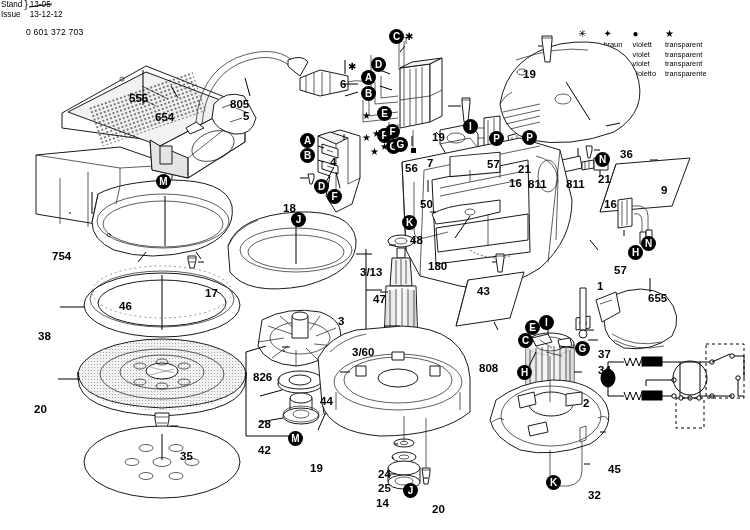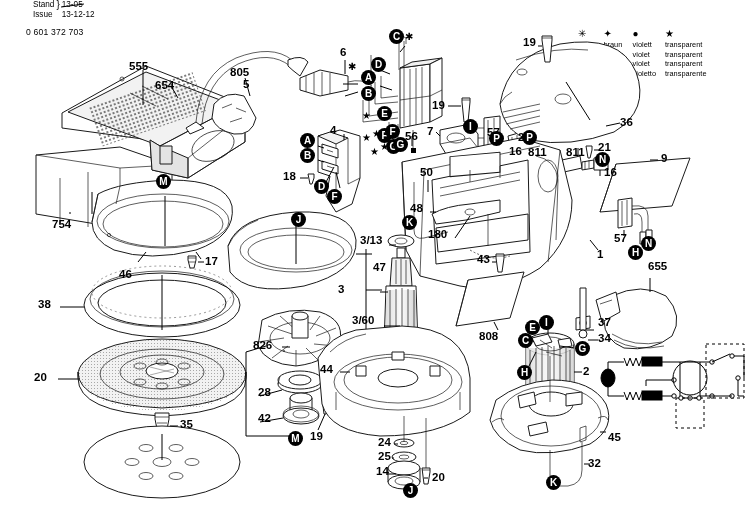--- a/index.html
+++ b/index.html
@@ -3,42 +3,42 @@
 <meta charset="utf-8">
 <style>
   html,body{margin:0;padding:0;background:#fff;}
   body{width:750px;height:530px;position:relative;overflow:hidden;
        font-family:"Liberation Sans",sans-serif;color:#000;}
   #sheet{position:absolute;left:0;top:0;width:750px;height:530px;}
 
   
   .hdr{position:absolute;font-size:8.5px;letter-spacing:.2px;white-space:nowrap;}
   #partno{left:26px;top:27px;font-size:8.6px;}
-  #standblk{left:26px;top:40px;font-size:8.2px;line-height:9.5px;padding-left:32px;}
+  #standblk{left:26px;top:40px;font-size:8.2px;line-height:9.5px;}
   #standblk table{border-collapse:collapse;font-size:8.2px;}
   #standblk td{padding:0 1px;vertical-align:top;line-height:9.6px;}
   .brace{font-size:10px;padding:0 2px 0 1px;}
   .struck{position:relative;display:inline-block;}
   .struck::after{content:"";position:absolute;left:-1px;right:-1px;top:50%;
      height:1px;background:#000;transform:rotate(-7deg);}
   #figbox{position:absolute;left:105px;top:38px;background:#000;color:#fff;
      font-weight:bold;font-size:12.5px;padding:2px 6px 3px 6px;letter-spacing:.3px;}
 
   
   #legend{position:absolute;left:578px;top:30px;font-size:7.4px;line-height:9.4px;}
   #legend table{border-collapse:collapse;}
   #legend td{padding:0 9px 0 0;white-space:nowrap;font-size:7.4px;line-height:9.4px;}
   #legend tr.symrow td{text-align:left;padding-bottom:1px;}
   .sym{display:inline-block;line-height:7px;font-size:10px;}
 
   
   #footer{position:absolute;left:631px;top:459px;font-size:7.4px;line-height:9.2px;}
 
   
-  .num{position:absolute;font-weight:bold;font-size:11.5px;white-space:nowrap;}
+  .num{position:absolute;font-weight:bold;font-size:11.5px;white-space:nowrap;margin-top:32px;}
   .ltr{position:absolute;width:15px;height:15px;border-radius:50%;background:#000;
        color:#fff;font-weight:bold;font-size:10px;text-align:center;line-height:15px;}
   .star{position:absolute;font-size:10px;line-height:10px;}
   .sq{position:absolute;width:5px;height:5px;background:#000;}
 
   svg{position:absolute;left:0;top:0;}
   .o{stroke:#1a1a1a;fill:#fff;stroke-width:1;stroke-linejoin:round;}
   .og{stroke:#1a1a1a;fill:#f2f2f2;stroke-width:1;stroke-linejoin:round;}
   .od{stroke:#1a1a1a;fill:#e4e4e4;stroke-width:1;stroke-linejoin:round;}
   .thin{stroke:#1a1a1a;fill:none;stroke-width:.7;}

